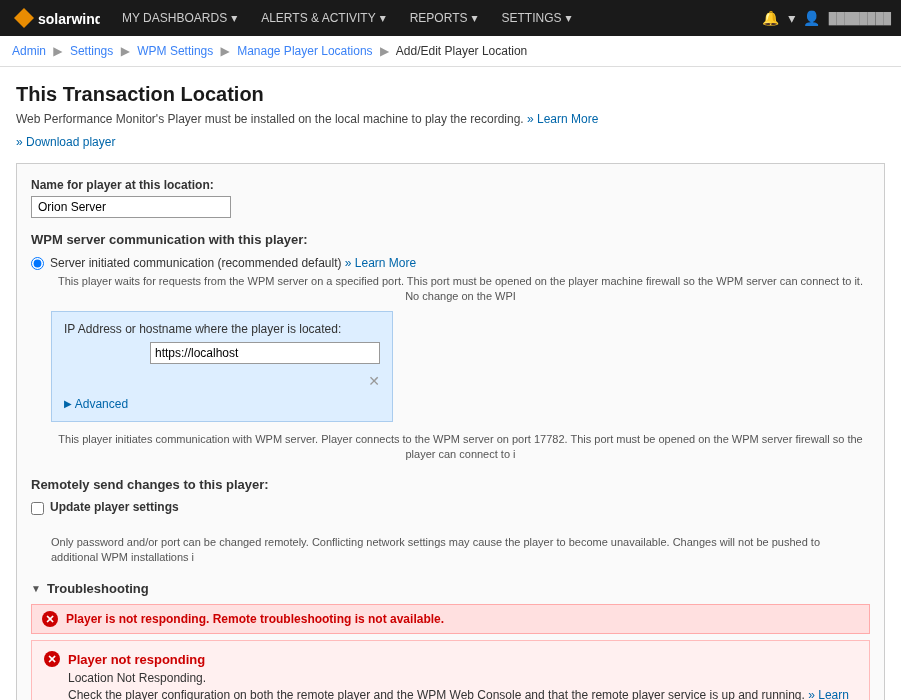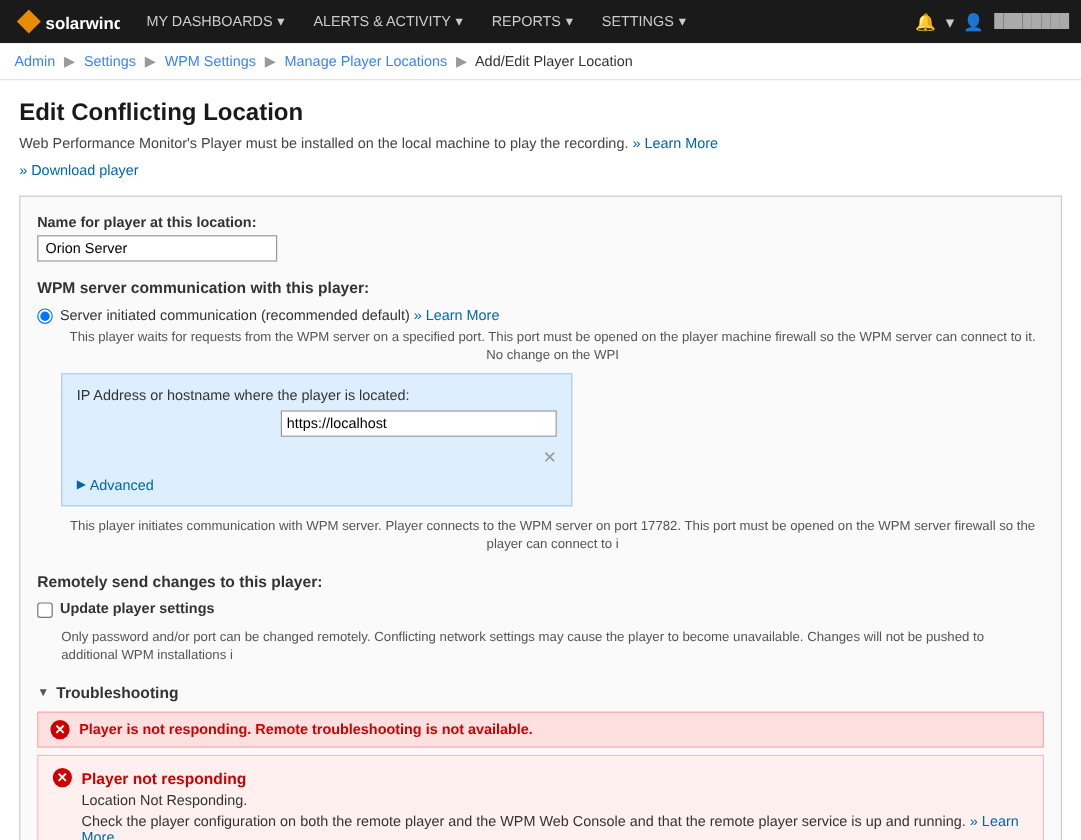--- a/index.html
+++ b/index.html
@@ -128,21 +128,21 @@
       text-align: center;
     }
 
     
     .ip-box {
       background: #ddeeff;
       border: 1px solid #aaccee;
       padding: 10px 12px;
       margin-left: 20px;
       margin-bottom: 8px;
-      width: 426px;
+      width: 342px;
     }
     .ip-box-label {
       font-size: 12px;
       color: #333;
       margin-bottom: 6px;
     }
     .ip-input-row {
       display: flex;
       align-items: flex-end;
       gap: 9px;
@@ -172,21 +172,21 @@
       gap: 3px;
     }
     .advanced-link::before { content: "▶ "; font-size: 10px; }
 
     
     .checkbox-section { margin-top: 14px; }
     .checkbox-row {
       display: flex;
       align-items: flex-start;
       gap: 6px;
-      margin-bottom: 9px;
+      margin-bottom: 20px;
     }
     .checkbox-row input[type="checkbox"] { margin-top: 2px; }
     .checkbox-label { font-size: 12px; font-weight: bold; }
     .checkbox-desc {
       font-size: 11px;
       color: #555;
       margin-left: 20px;
       line-height: 1.4;
     }
 
@@ -291,21 +291,21 @@
   <span class="sep">▶</span>
   <a href="#">WPM Settings</a>
   <span class="sep">▶</span>
   <a href="#">Manage Player Locations</a>
   <span class="sep">▶</span>
   <span class="current">Add/Edit Player Location</span>
 </div>
 
 <div class="main-content">
 
-  <div class="page-title">Edit Conflicting Location</div>
+  <div class="page-title">This Transaction Location</div>
   <div class="page-subtitle">
     <span>Web Performance Monitor's Player must be installed on the local machine to play the recording.</span> <a href="#">» Learn More</a>
   </div>
 
   <a href="#" class="download-link">Download player</a>
 
   <div class="form-section">
 
     
     <label class="field-label">Name for player at this location:</label>

